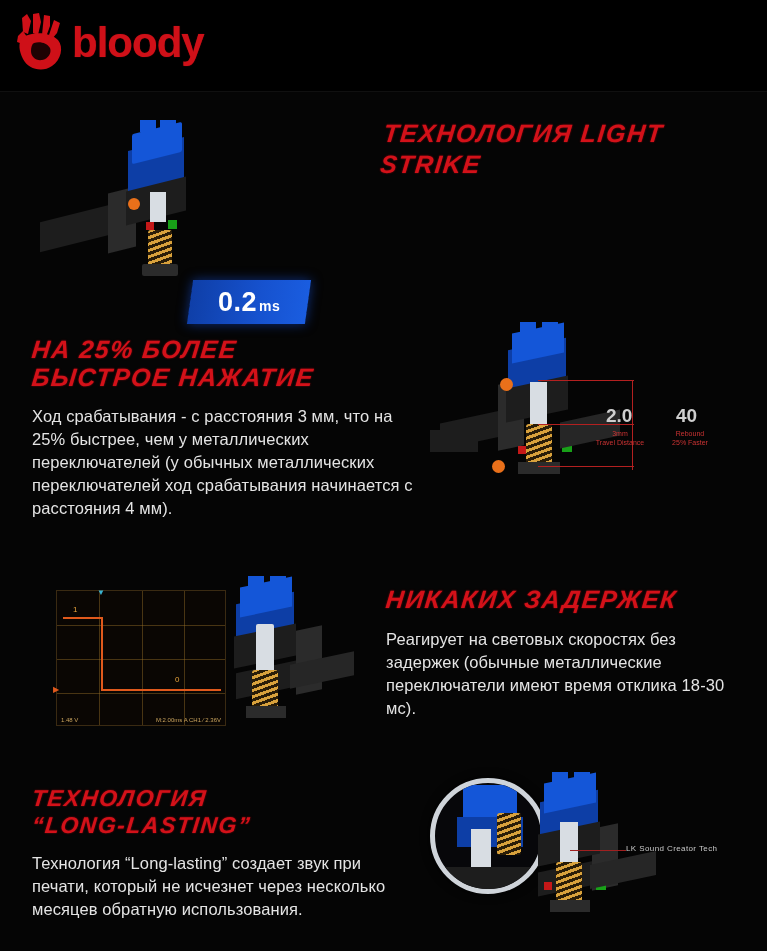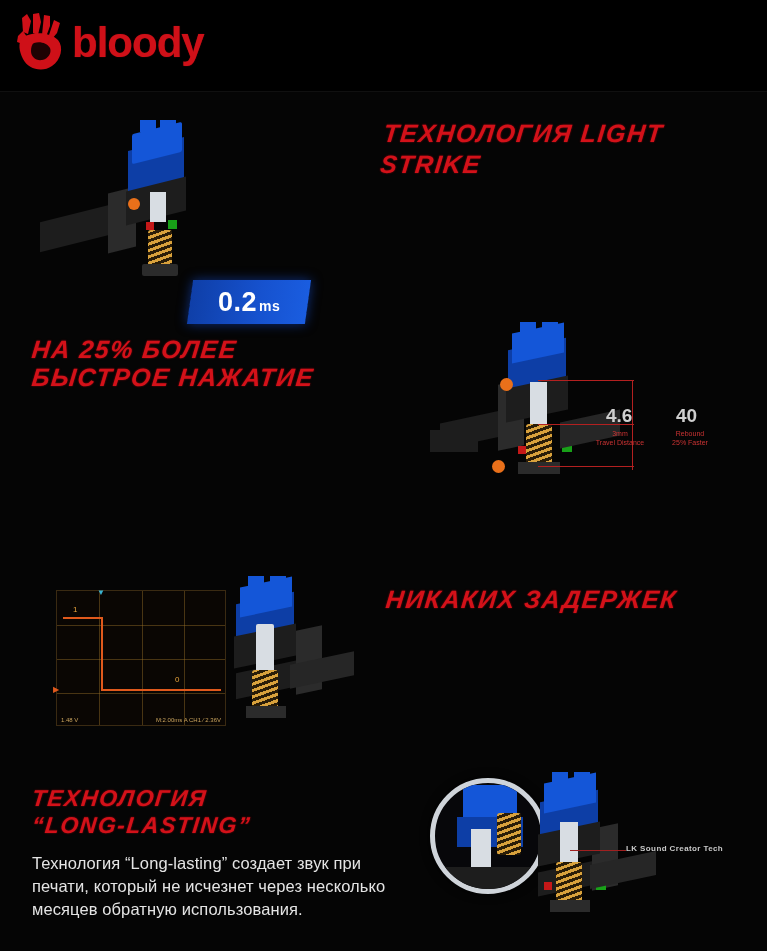--- a/index.html
+++ b/index.html
@@ -178,21 +178,21 @@
     bottom: 2px; left: 4px; right: 4px;
     color: #caa45e;
     font-size: 6px;
     display: flex;
     justify-content: space-between;
   }
 
   
   .s4 { height: 189px; }
   .s4 .col-txt { padding: 22px 10px 0 32px; width: 430px; flex: none; }
-  .s4 .col-img { width: 337px; font-weight: bold; }
+  .s4 .col-img { width: 337px; }
 
   .lens {
     position: absolute;
     border-radius: 50%;
     border: 5px solid #cfd4da;
     overflow: hidden;
     background: #07070a;
     box-shadow: 0 0 10px rgba(0,0,0,0.9);
   }
   .lk-label {
@@ -265,20 +265,21 @@
         <h2 class="head">ТЕХНОЛОГИЯ LIGHT STRIKE</h2>
       </div>
     </div>
   </div>
 
   <div class="section s2">
     <div class="row">
       <div class="col-txt">
         <h2 class="head">НА 25% БОЛЕЕ</h2>
         <h2 class="head" style="margin-top:-16px;">БЫСТРОЕ НАЖАТИЕ</h2>
+        <p class="body">Ход срабатывания - с расстояния 3 мм, что на 25% быстрее, чем у металлических переключателей (у обычных металлических переключателей ход срабатывания начинается с расстояния 4 мм).</p>
       </div>
 
       <div class="col-img">
 
         <div class="art sw-body" style="left:10px; top:96px; width:70px; height:26px; transform:skewY(-12deg);"></div>
         <div class="art sw-body2" style="left:68px; top:62px; width:26px; height:66px; transform:skewY(-12deg);"></div>
         <div class="art sw-cap-dark" style="left:78px; top:24px; width:58px; height:44px; transform:skewY(-12deg);"></div>
         <div class="art sw-cap" style="left:82px; top:8px; width:52px; height:30px; transform:skewY(-12deg);"></div>
         <div class="art sw-cap" style="left:90px; top:2px; width:16px; height:11px;"></div>
         <div class="art sw-cap" style="left:112px; top:2px; width:16px; height:11px;"></div>
@@ -291,21 +292,21 @@
         <div class="art" style="left:70px; top:58px; width:13px; height:13px; background:#e9701a; border-radius:50%;"></div>
         <div class="art" style="left:62px; top:140px; width:13px; height:13px; background:#e9701a; border-radius:50%;"></div>
         <div class="art sw-body" style="left:0px; top:110px; width:48px; height:22px;"></div>
         <div class="art sw-plate" style="left:130px; top:96px; width:60px; height:26px; transform:skewY(-12deg);"></div>
 
         <div class="measure-line" style="left:108px; top:60px; width:96px;"></div>
         <div class="measure-line" style="left:108px; top:104px; width:96px;"></div>
         <div class="measure-line" style="left:108px; top:146px; width:96px;"></div>
         <div class="measure-line" style="left:202px; top:60px; width:1px; height:90px; background:#b32020;"></div>
 
-        <div class="measure-num" style="left:176px; top:85px;">4.6</div>
+        <div class="measure-num" style="left:176px; top:85px;">2.0</div>
         <div class="measure-num" style="left:246px; top:85px;">40</div>
         <div class="measure-lbl" style="left:160px; top:110px;">
           <span>3mm</span><br>
           <span>Travel Distance</span>
         </div>
         <div class="measure-lbl" style="left:230px; top:110px;">
           <span>Rebound</span><br>
           <span>25% Faster</span>
         </div>
       </div>
@@ -344,20 +345,21 @@
         <div class="art sw-cap" style="left:270px; top:14px; width:16px; height:10px;"></div>
         <div class="art sw-body" style="left:234px; top:68px; width:62px; height:32px; transform:skewY(-12deg);"></div>
         <div class="art sw-white" style="left:256px; top:62px; width:18px; height:48px; border-radius:2px;"></div>
         <div class="art sw-spring" style="left:252px; top:108px; width:26px; height:38px; border-radius:3px;"></div>
         <div class="art sw-body2" style="left:246px; top:144px; width:40px; height:12px;"></div>
         <div class="art sw-plate" style="left:290px; top:96px; width:64px; height:24px; transform:skewY(-12deg);"></div>
       </div>
 
       <div class="col-txt">
         <h2 class="head">НИКАКИХ ЗАДЕРЖЕК</h2>
+        <p class="body">Реагирует на световых скоростях без задержек (обычные металлические переключатели имеют время отклика 18-30 мс).</p>
       </div>
     </div>
   </div>
 
   <div class="section s4">
     <div class="row">
       <div class="col-txt">
         <h2 class="head small">ТЕХНОЛОГИЯ</h2>
         <h2 class="head small" style="margin-top:-14px;">“LONG-LASTING”</h2>
         <p class="body">Технология “Long-lasting” создает звук при печати, который не исчезнет через несколько месяцев обратную использования.</p>

